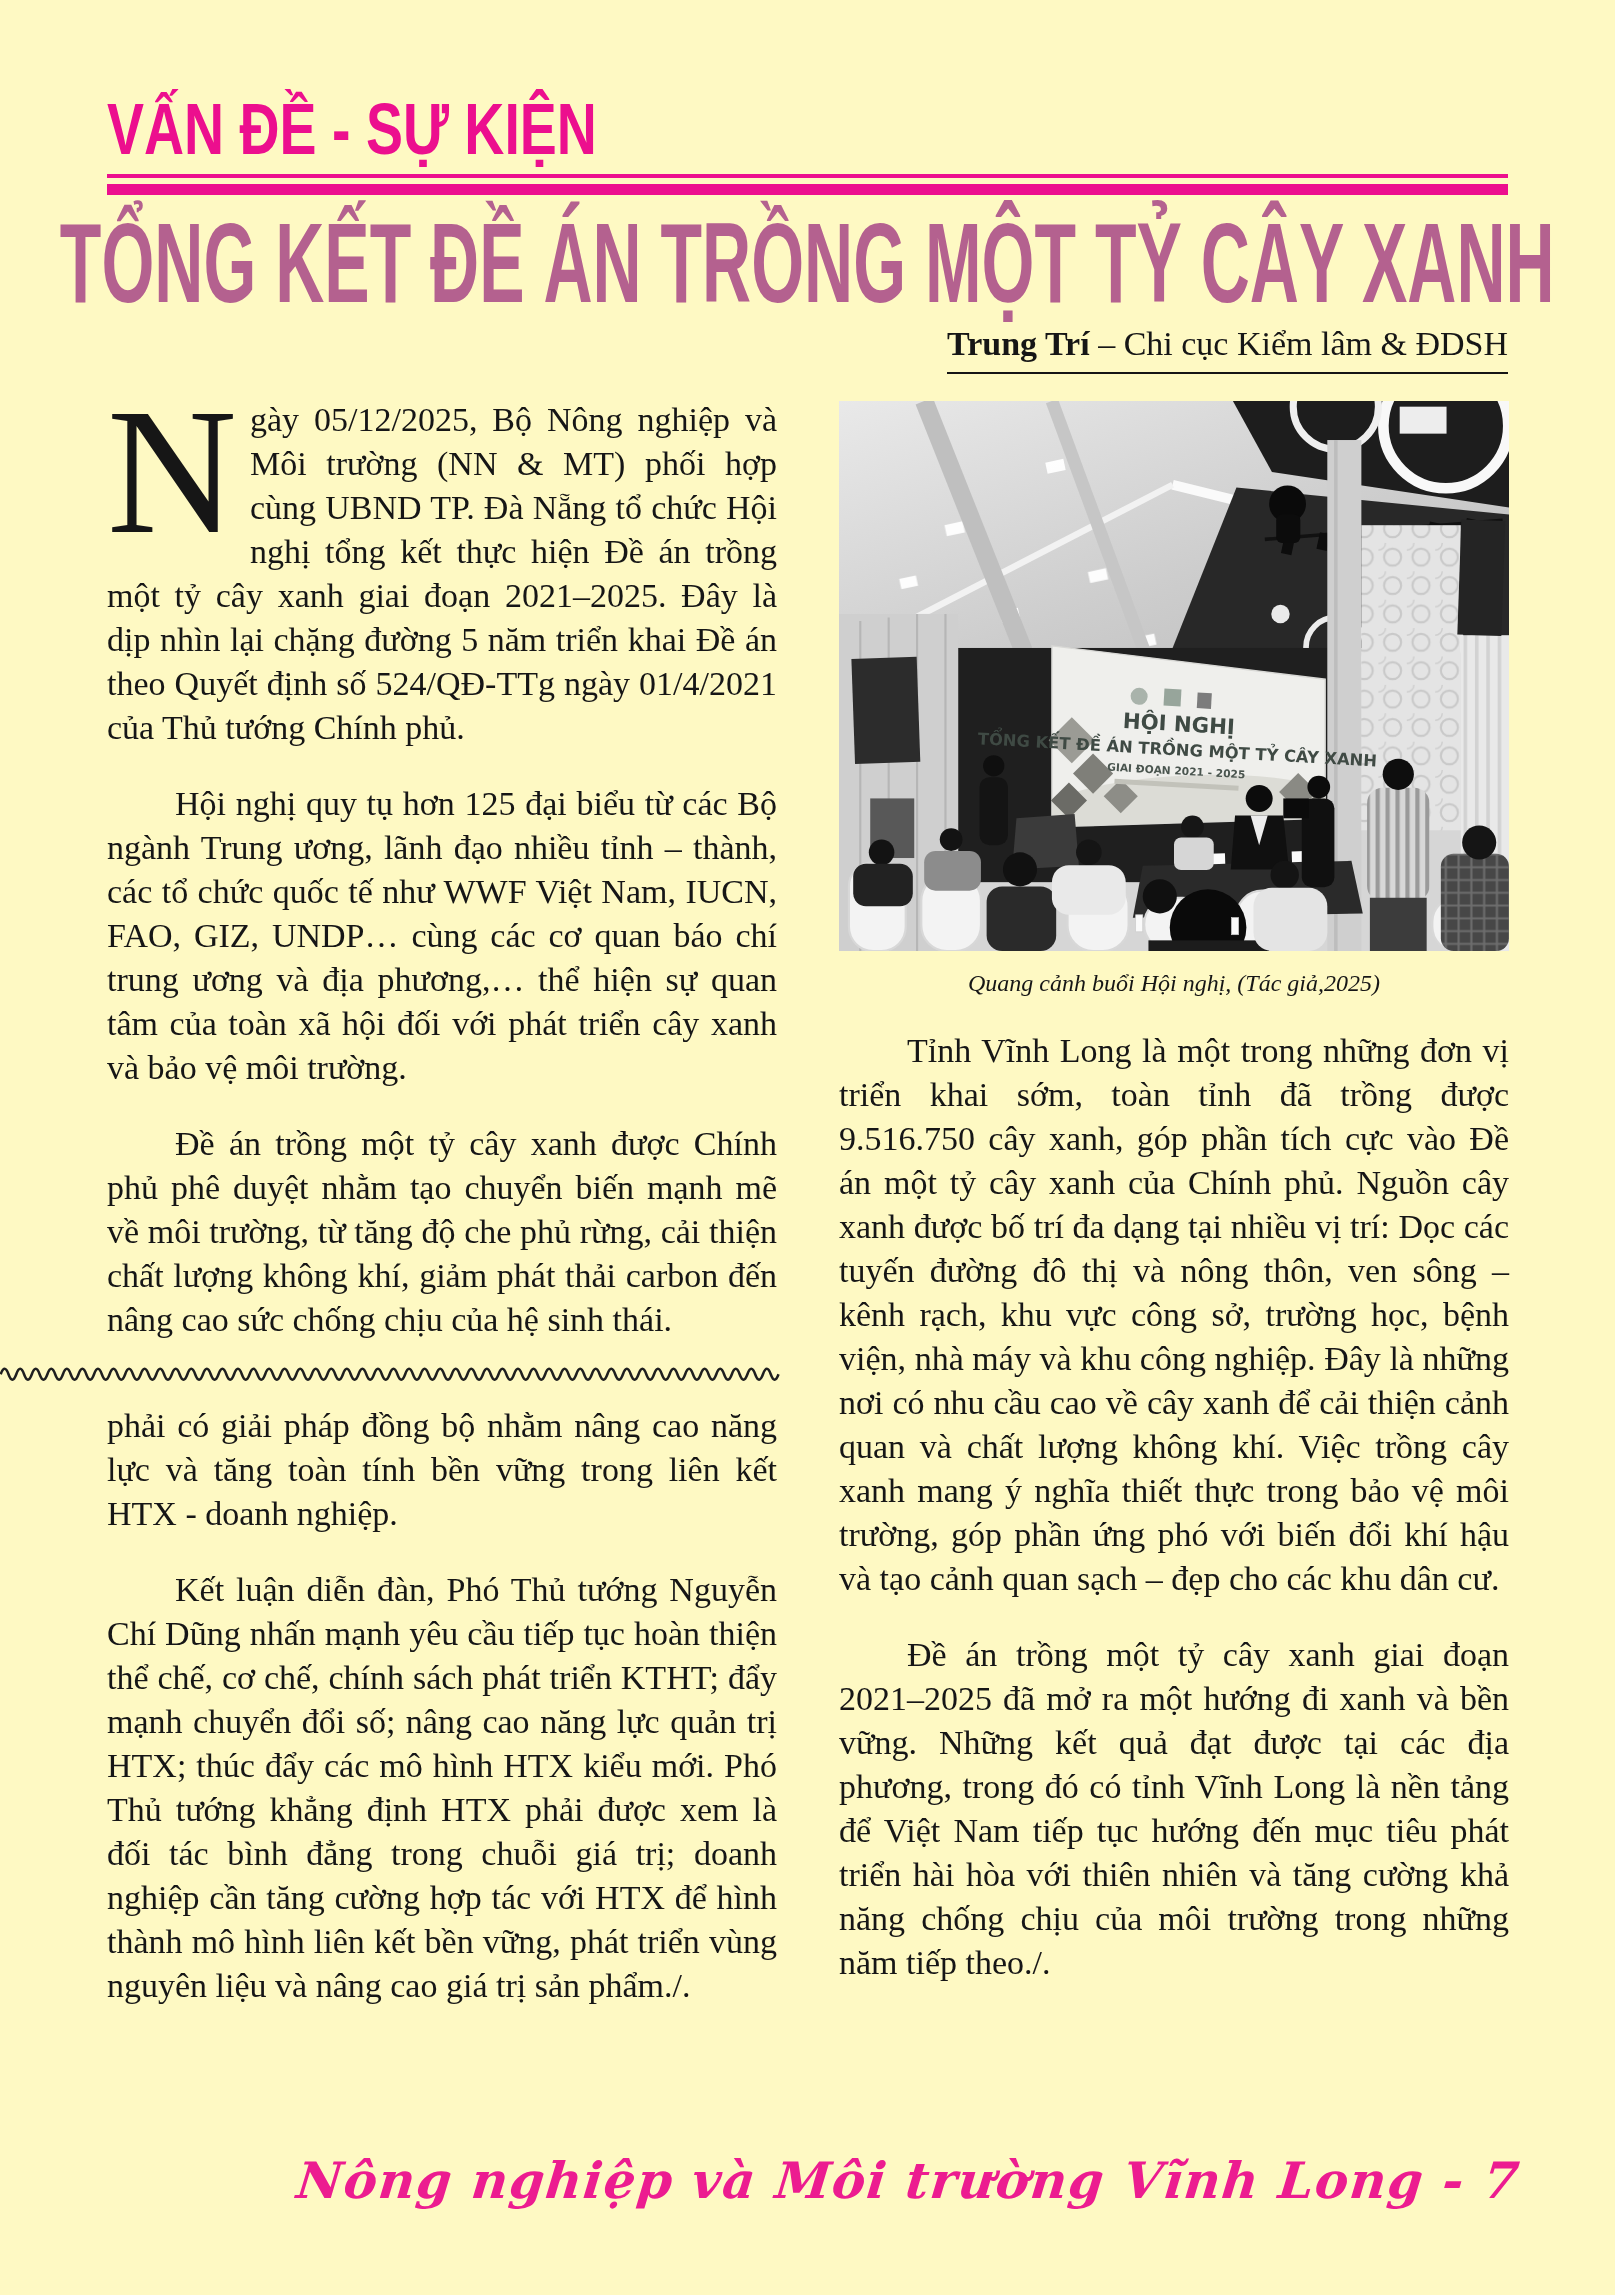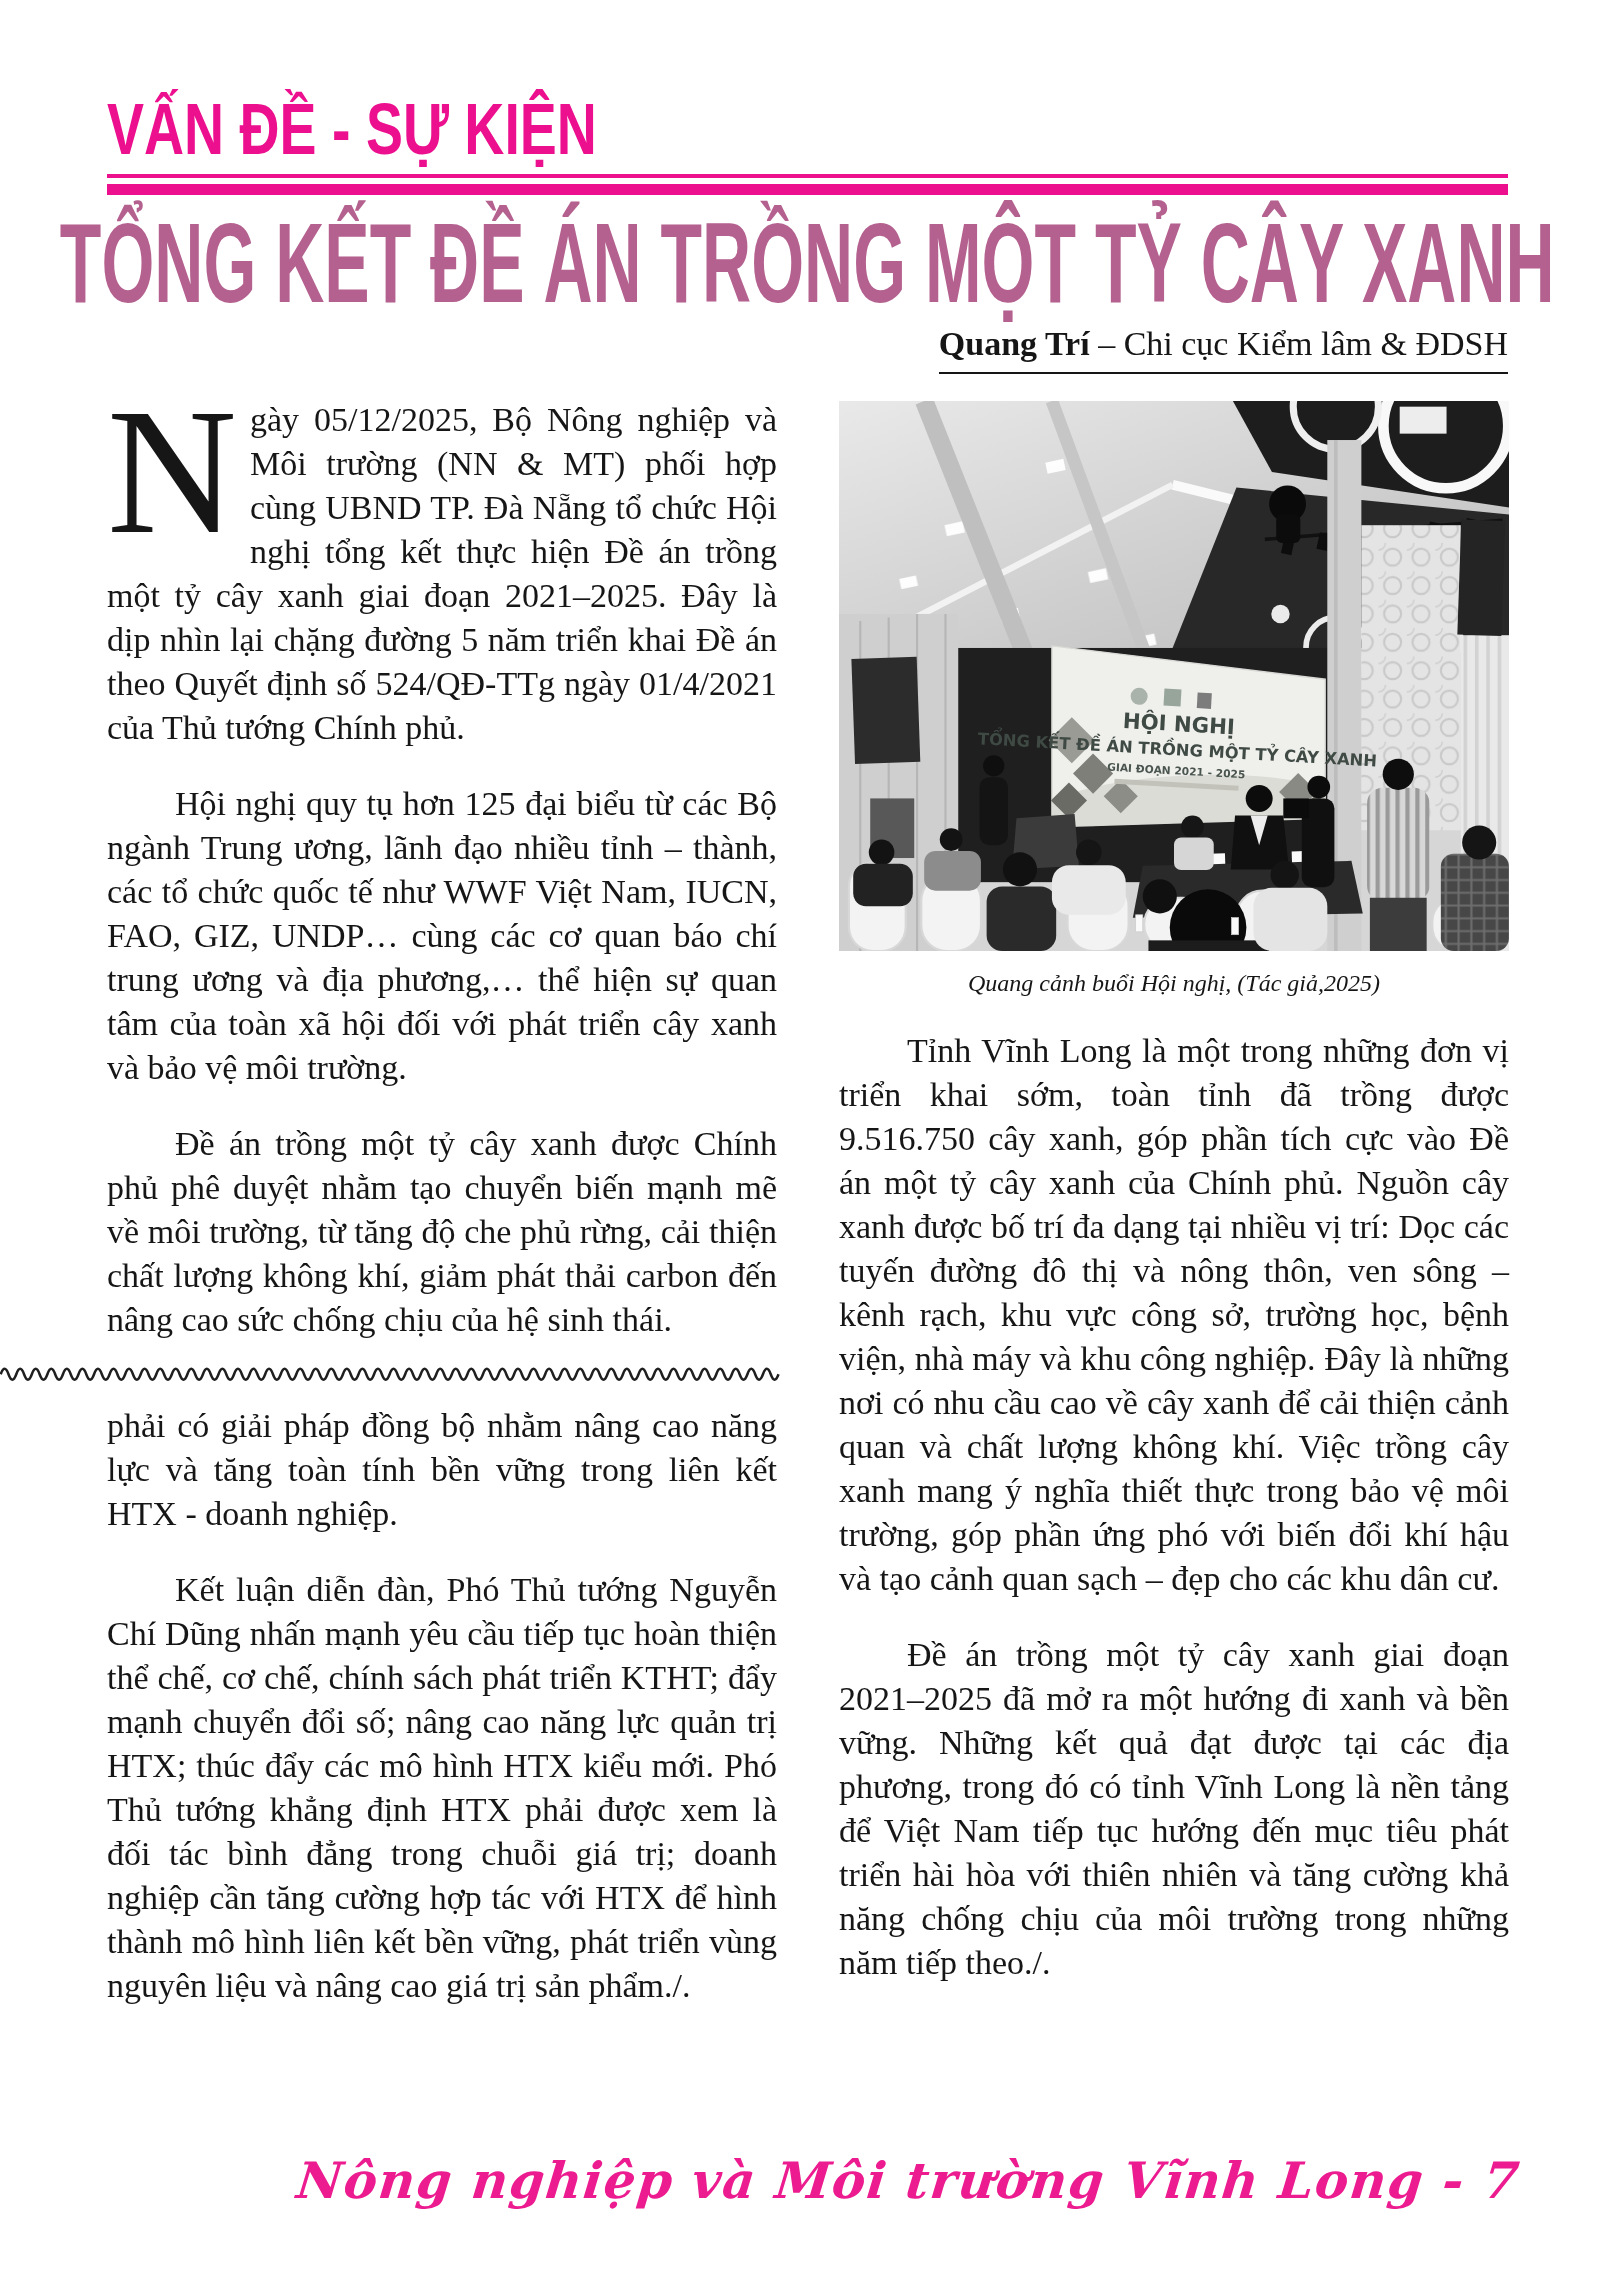--- a/index.html
+++ b/index.html
@@ -1,20 +1,20 @@
 <!DOCTYPE html>
 <html style="font-size:11.5px"><head>
 <meta charset="utf-8">
 <style>
   html,body{margin:0;padding:0;background:#888;}
   .page{
     position:relative;
     width:1615px;height:2295px;
     margin:0 auto;
-    background:#ffffff;
+    background:#fef9c3;
     overflow:hidden;
     font-family:"Liberation Serif","DejaVu Serif",serif;
     color:#161616;
   }
   .inner{padding:92px 107px 0 107px;}
   
   .section-header{
     display:inline-block;
     font-family:"Liberation Sans","DejaVu Sans",sans-serif;
     font-weight:700;
@@ -107,21 +107,21 @@
     </div>
 
     <h1 class="title" style="font-weight:normal;">
       <div class="title-line">
           <span>TỔNG KẾT ĐỀ ÁN TRỒNG MỘT TỶ CÂY XANH</span>
         </div>
     </h1>
 
     <div class="byline">
       <span class="byline-inner">
-        <span class="byline-author">Quang Trí</span>
+        <span class="byline-author">Trung Trí</span>
         <span class="byline-affiliation">– Chi cục Kiểm lâm &amp; ĐDSH</span>
       </span>
     </div>
 
     <div class="columns">
 
       <div class="col">
         <p><span class="dropcap">N</span><span>gày 05/12/2025, Bộ Nông nghiệp và Môi trường (NN &amp; MT) phối hợp cùng UBND TP. Đà Nẵng tổ chức Hội nghị tổng kết thực hiện Đề án trồng một tỷ cây xanh giai đoạn 2021–2025. Đây là dịp nhìn lại chặng đường 5 năm triển khai Đề án theo Quyết định số 524/QĐ-TTg ngày 01/4/2021 của Thủ tướng Chính phủ.</span></p>
         <p class="indent">Hội nghị quy tụ hơn 125 đại biểu từ các Bộ ngành Trung ương, lãnh đạo nhiều tỉnh – thành, các tổ chức quốc tế như WWF Việt Nam, IUCN, FAO, GIZ, UNDP… cùng các cơ quan báo chí trung ương và địa phương,… thể hiện sự quan tâm của toàn xã hội đối với phát triển cây xanh và bảo vệ môi trường.</p>
         <p class="indent">Đề án trồng một tỷ cây xanh được Chính phủ phê duyệt nhằm tạo chuyển biến mạnh mẽ về môi trường, từ tăng độ che phủ rừng, cải thiện chất lượng không khí, giảm phát thải carbon đến nâng cao sức chống chịu của hệ sinh thái.</p>

